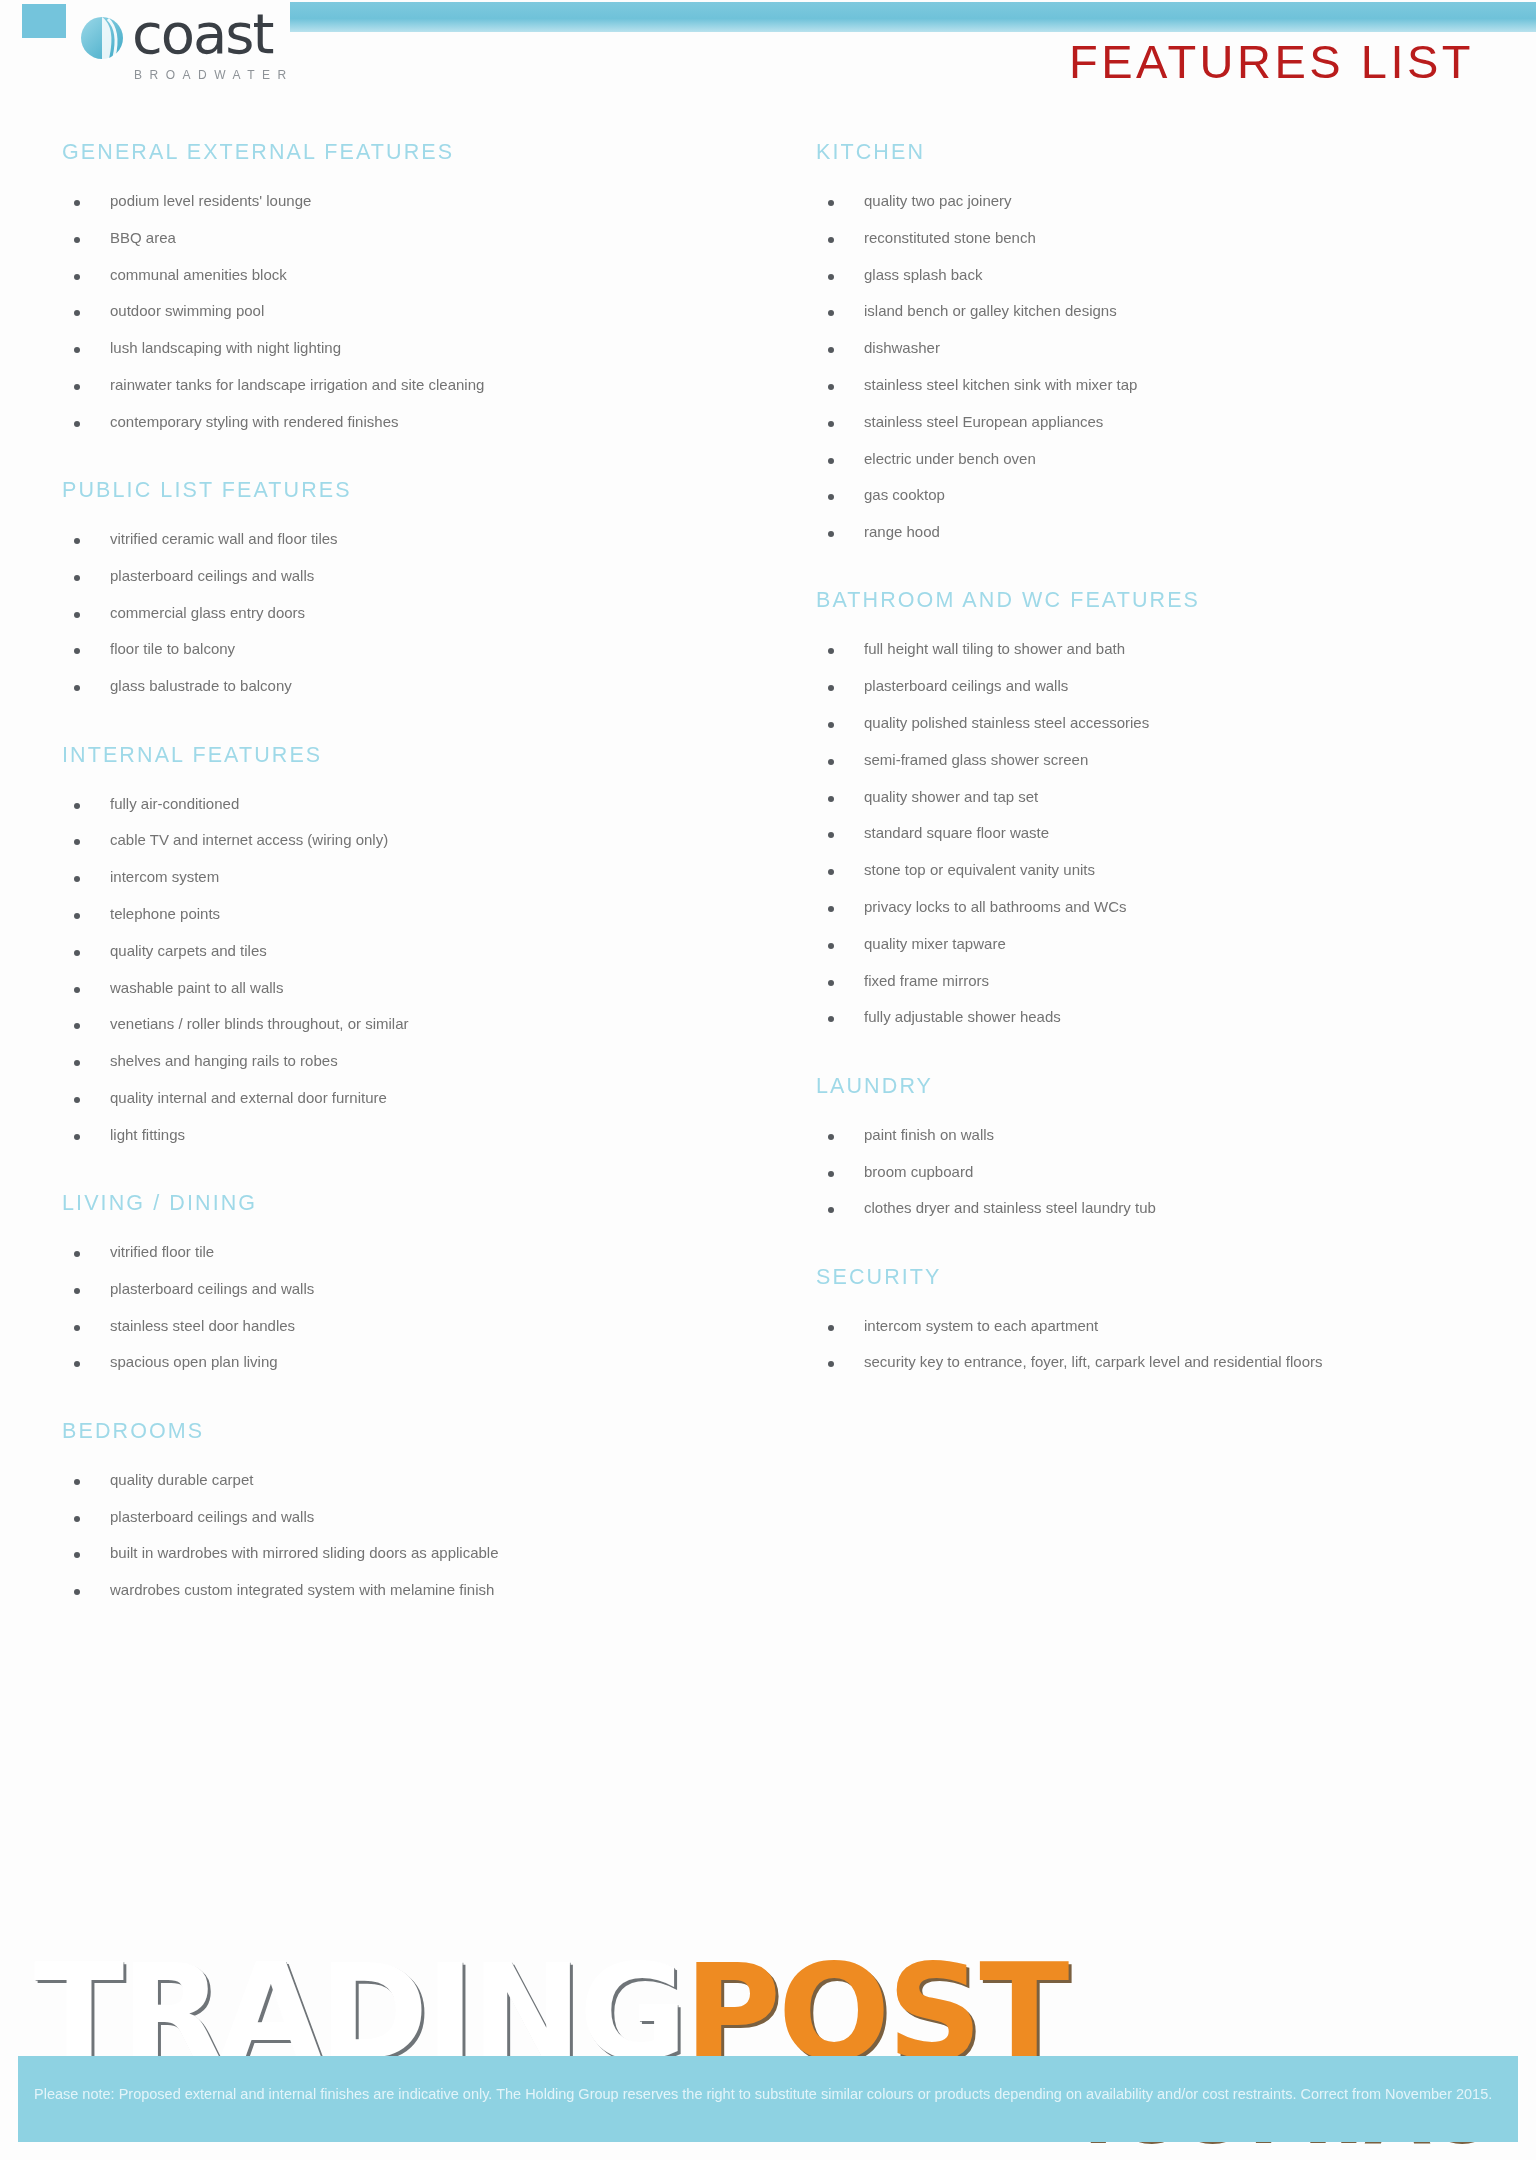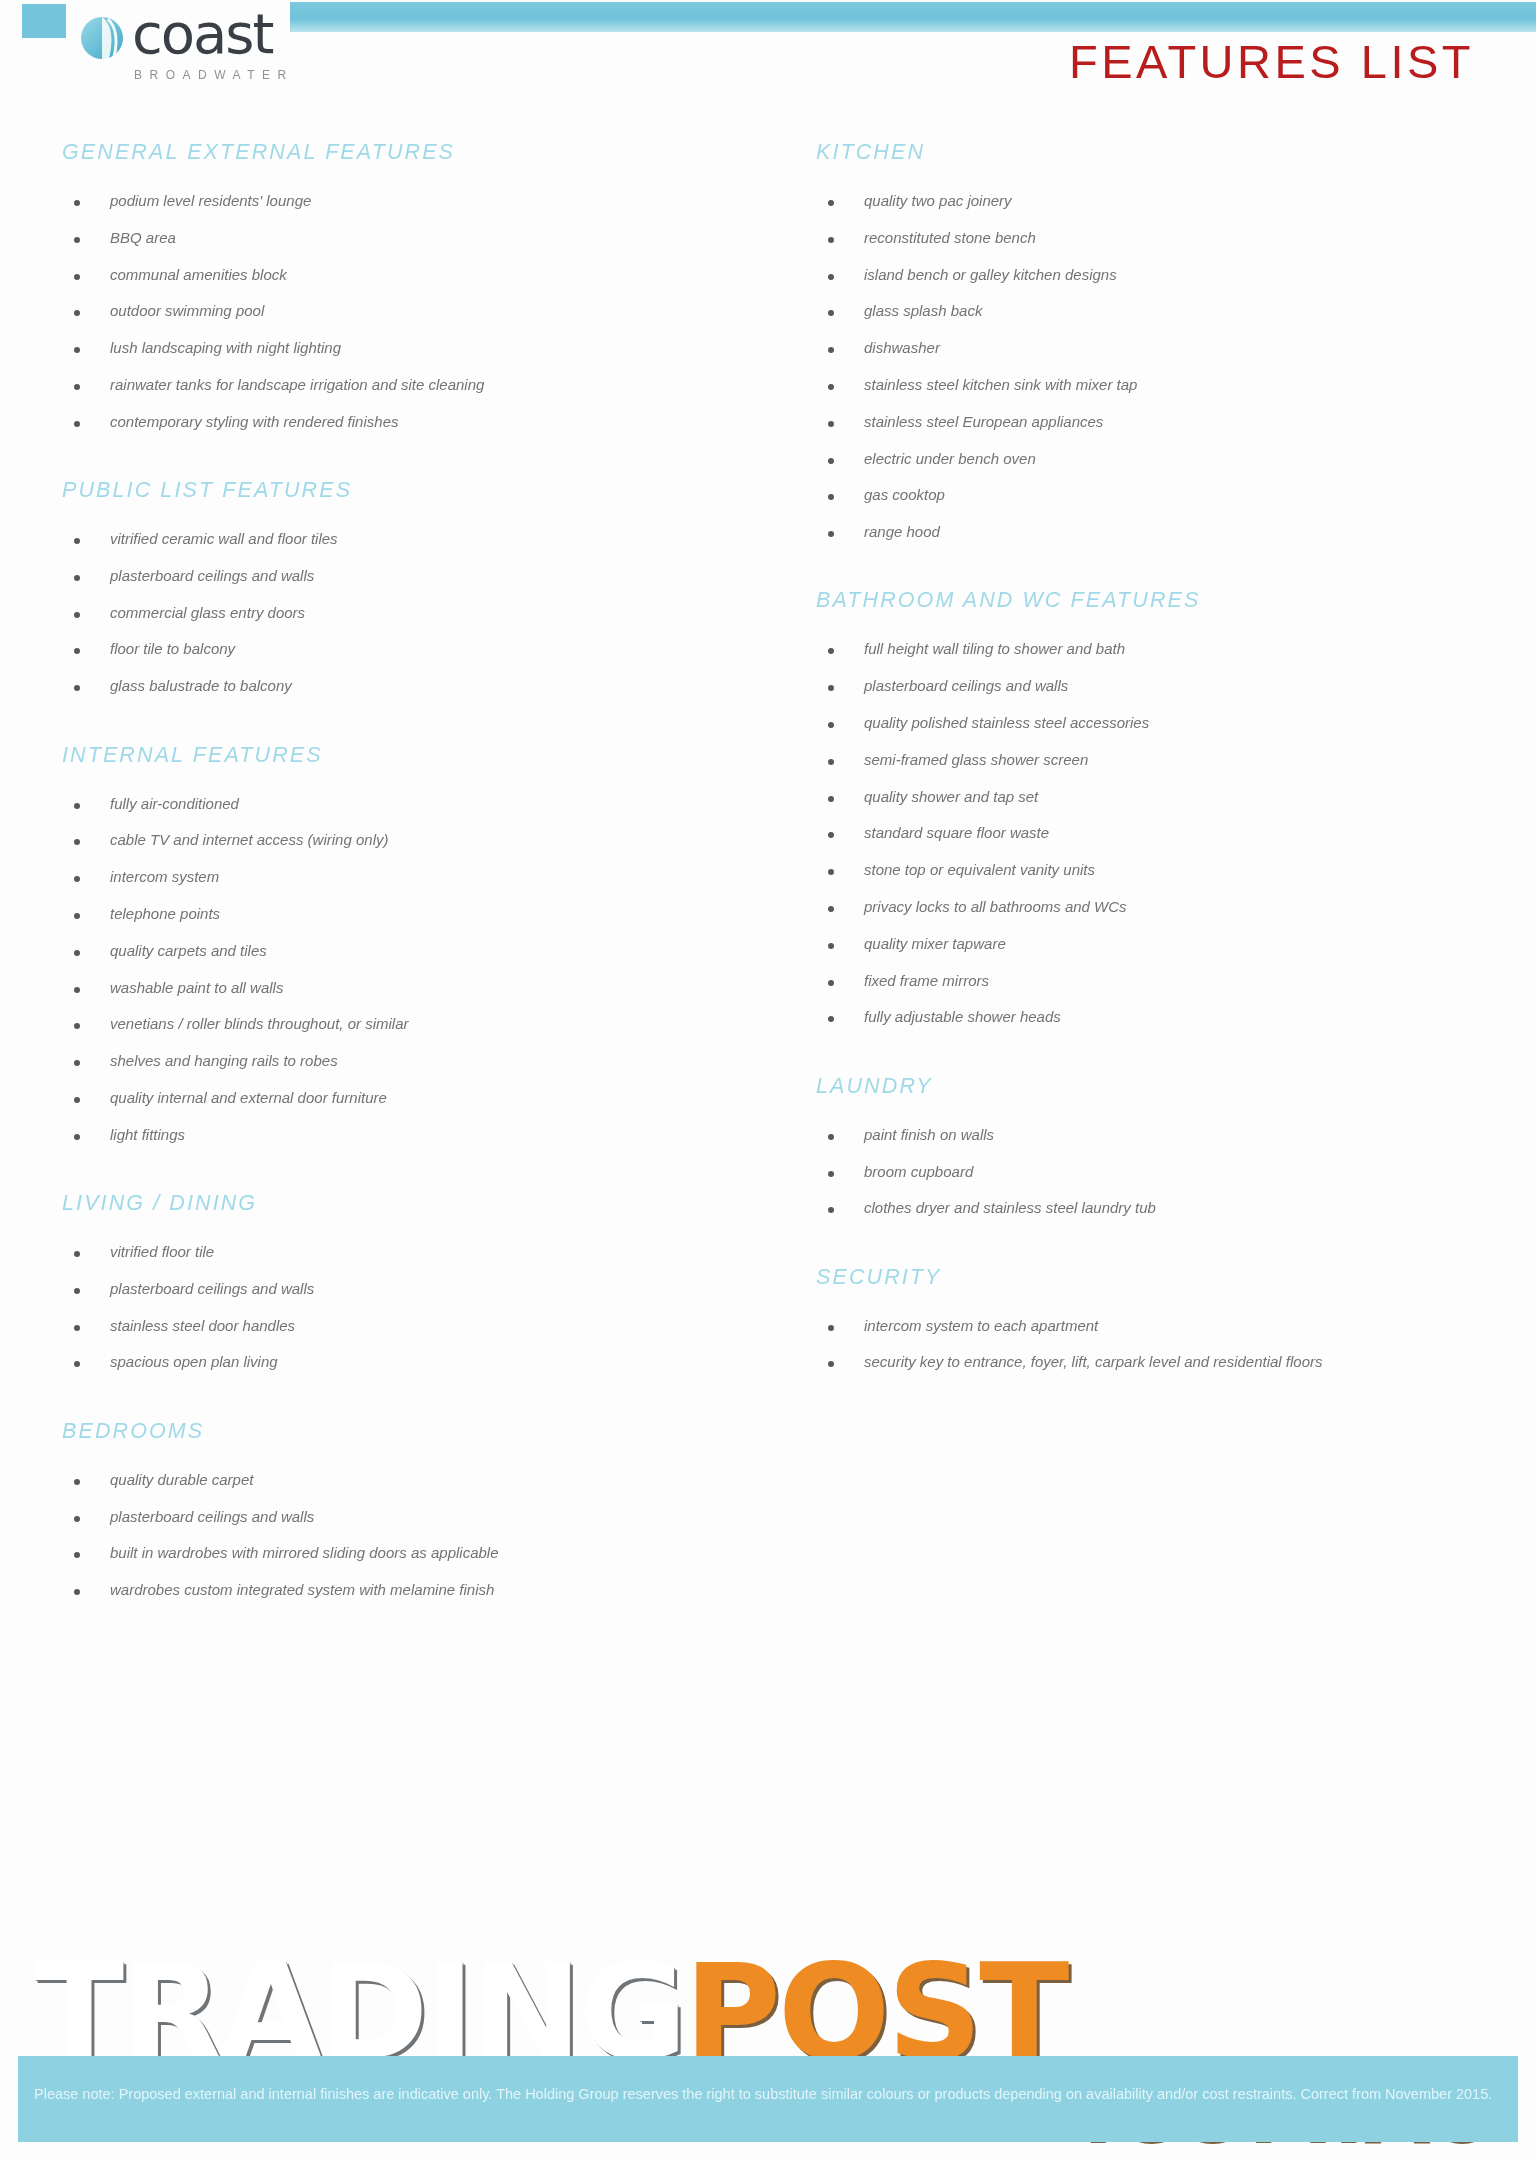--- a/index.html
+++ b/index.html
@@ -87,21 +87,20 @@
   
   .columns {
     position: absolute;
     top: 140px;
     left: 0;
     width: 1536px;
     display: flex;
   }
   .col {
     box-sizing: border-box;
-    font-style: italic;
   }
   .col-left {
     width: 760px;
     padding-left: 62px;
   }
   .col-right {
     width: 776px;
     padding-left: 56px;
   }
 
@@ -300,22 +299,22 @@
             <li><span class="bullet"></span><span>wardrobes custom integrated system with melamine finish</span></li>
           </ul>
         </div>
       </div>
     <div class="col col-right">
         <div class="section">
           <h2 class="section-heading">KITCHEN</h2>
           <ul class="feature-list">
             <li><span class="bullet"></span><span>quality two pac joinery</span></li>
             <li><span class="bullet"></span><span>reconstituted stone bench</span></li>
+            <li><span class="bullet"></span><span>glass splash back</span></li>
             <li><span class="bullet"></span><span>island bench or galley kitchen designs</span></li>
-            <li><span class="bullet"></span><span>glass splash back</span></li>
             <li><span class="bullet"></span><span>dishwasher</span></li>
             <li><span class="bullet"></span><span>stainless steel kitchen sink with mixer tap</span></li>
             <li><span class="bullet"></span><span>stainless steel European appliances</span></li>
             <li><span class="bullet"></span><span>electric under bench oven</span></li>
             <li><span class="bullet"></span><span>gas cooktop</span></li>
             <li><span class="bullet"></span><span>range hood</span></li>
           </ul>
         </div>
         <div class="section">
           <h2 class="section-heading">BATHROOM AND WC FEATURES</h2>

